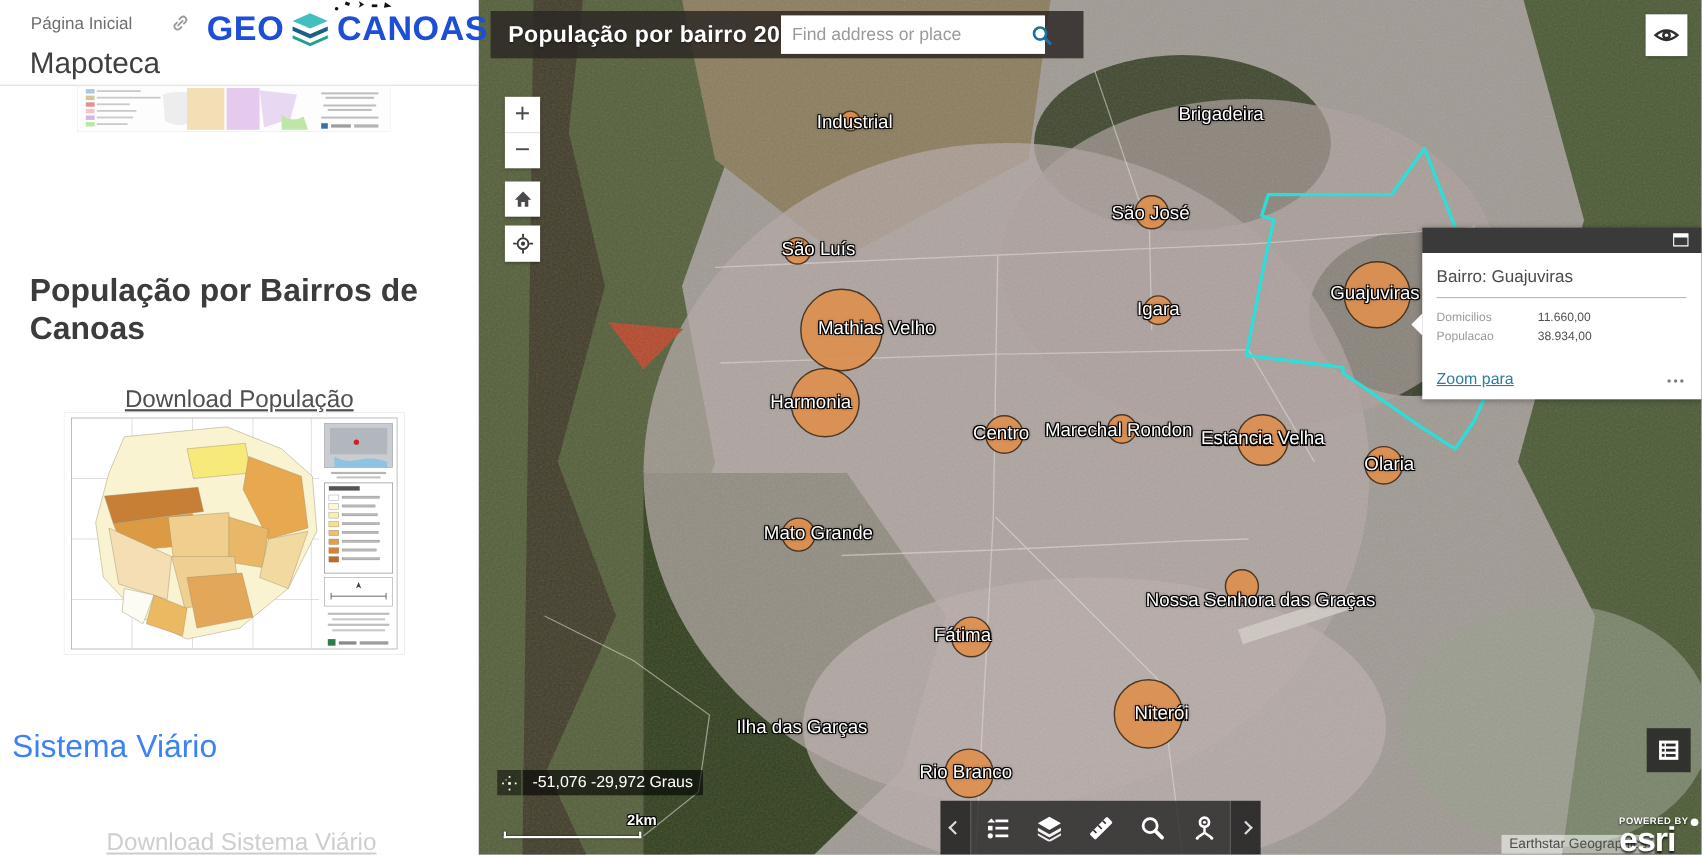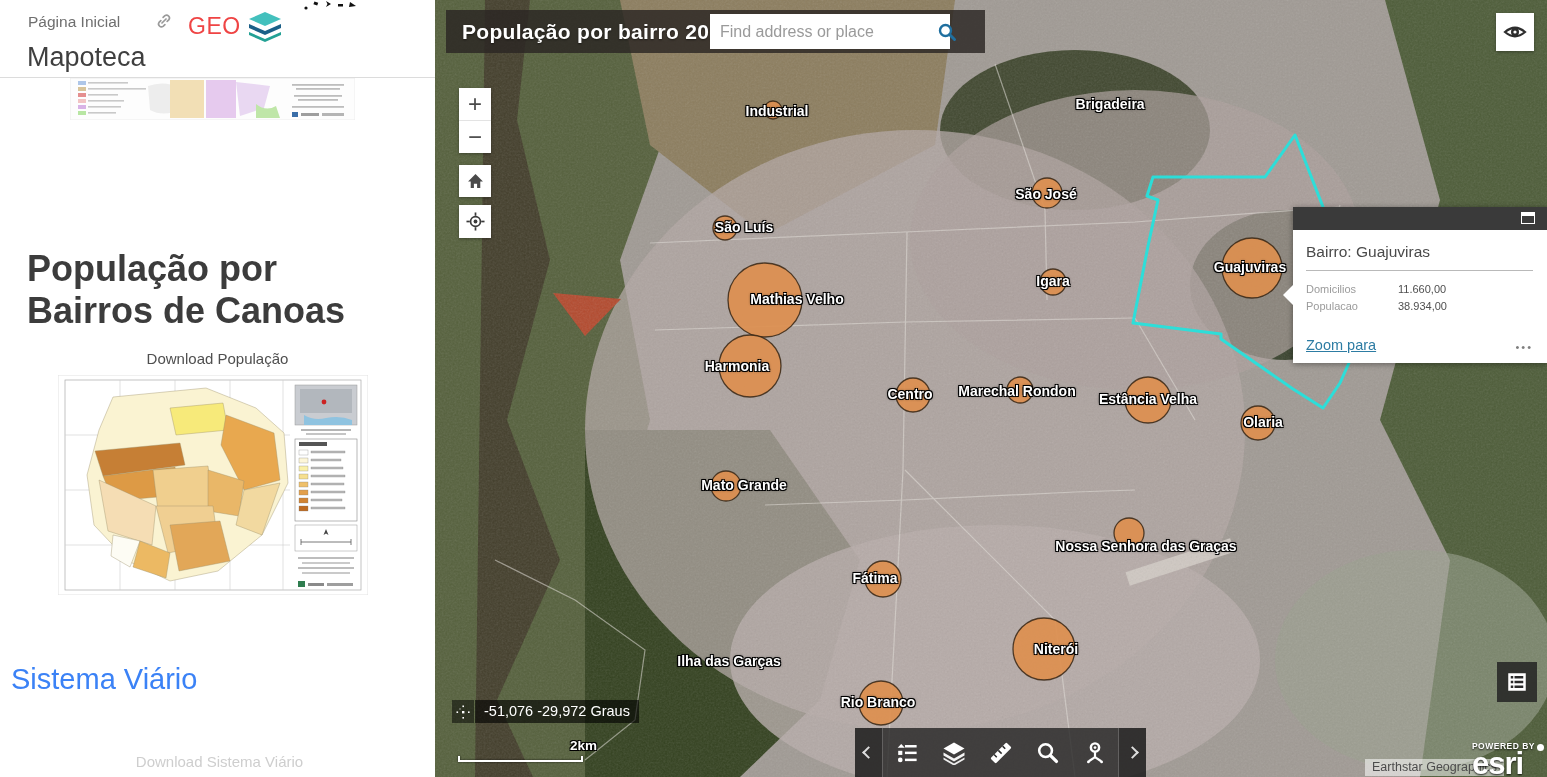--- a/index.html
+++ b/index.html
@@ -5,38 +5,38 @@
   * { margin:0; padding:0; box-sizing:border-box; }
   html,body { width:1547px; height:777px; overflow:hidden; background:#fff;
               font-family:"Liberation Sans", sans-serif; }
   .app { position:relative; width:1547px; height:777px; overflow:hidden; }
 
   
   .sidebar { position:absolute; left:0; top:0; width:435px; height:777px; background:#fff; z-index:20; }
   .sb-breadcrumb { position:absolute; left:28px; top:13px; font-size:15.5px; color:#6f6f6f; cursor:pointer; }
   .sb-linkicon { position:absolute; left:155px; top:12px; width:18px; height:18px; }
   .sb-logo { position:absolute; left:188px; top:0px; height:52px; display:flex; align-items:center; gap:4px; cursor:pointer; }
-  .sb-logo .word { font-size:23px; font-weight:normal; color:#ef4444; letter-spacing:.5px; }
+  .sb-logo .word { font-size:31px; font-weight:bold; color:#1d4ed8; letter-spacing:.5px; }
   .logo-deco { position:absolute; left:112px; top:-1px; width:60px; height:14px; }
   .sb-title { position:absolute; left:27px; top:42px; font-size:27px; color:#3f3f3f; font-weight:400;text-align:right; }
   .sb-divider { position:absolute; left:0; top:77px; width:435px; height:1px; background:#dcdcdc; }
   .thumb1 { position:absolute; left:70px; top:78px; width:285px; height:42px; background:#fff; cursor:pointer; }
-  .sb-heading { position:absolute; left:27px; top:248px; width:370px; font-size:36px; line-height:1.18; color:#3c3c3c; font-weight:bold; }
+  .sb-heading { position:absolute; left:27px; top:248px; width:370px; font-size:29px; line-height:1.18; color:#3c3c3c; font-weight:bold; }
   .sb-dl1 { position:absolute; left:0; top:350px; width:435px; text-align:center; }
-  .sb-dl1 a, .sb-dl2 a { font-size:15px; color:#4f4f4f; cursor:pointer; }
+  .sb-dl1 a, .sb-dl2 a { font-size:22px; color:#4f4f4f; text-decoration:underline; cursor:pointer; }
   .thumb2 { position:absolute; left:58px; top:375px; width:310px; height:220px; cursor:pointer; }
   .sb-heading2 { position:absolute; left:11px; top:663px; font-size:29px; color:#3b82f6; font-weight:400; }
   .sb-dl2 { position:absolute; left:0; top:753px; width:439px; text-align:center; }
   .sb-dl2 a { color:#cecece; }
 
   
   .map { position:absolute; left:435px; top:0; width:1112px; height:777px; overflow:hidden; background:#8d9183; }
   .map svg.layer { position:absolute; left:0; top:0; }
   .labels-layer { position:absolute; left:0; top:0; width:1112px; height:777px; z-index:4; pointer-events:none; }
-  .map-label { position:absolute; transform:translate(-50%,-50%); color:#fff; font-weight:bold; font-size:14px; white-space:nowrap;
+  .map-label { position:absolute; transform:translate(-50%,-50%); color:#fff; font-weight:normal; font-size:17px; white-space:nowrap;
       text-shadow:-1px -1px 0 #000,1px -1px 0 #000,-1px 1px 0 #000,1px 1px 0 #000,0 0 3px #000; }
 
   
   .maptitlebar { position:absolute; left:11px; top:10px; width:539px; height:43px; background:rgba(43,38,35,.82);
       z-index:6; display:flex; align-items:center; }
   .maptitle { color:#fff; font-weight:bold; font-size:21px; padding-left:16px; letter-spacing:.3px; text-shadow:0 1px 2px rgba(0,0,0,.5); }
   .searchbox { position:absolute; left:264px; top:4px; width:240px; height:35px; background:#fff; display:flex; align-items:center; }
   .searchbox input { flex:1; border:none; outline:none; font-size:16px; color:#444; padding:0 10px;
       font-family:"Liberation Sans",sans-serif; }
   .searchbox input::placeholder { color:#9a9a9a; }
@@ -116,20 +116,21 @@
         <path d="M7.2 4.8 L8.8 3.2 a2.6 2.6 0 0 1 3.6 3.6 L10.8 8.4"></path>
       </g>
     </svg>
     <div class="sb-logo">
       <span class="word">GEO</span>
       <svg width="40" height="36" viewBox="0 0 40 36">
         <path d="M20 4 L36 11 L20 18 L4 11 Z" fill="#43c0bd"></path>
         <path d="M4 16 L20 23 L36 16 L36 20 L20 27 L4 20 Z" fill="#1b6088"></path>
         <path d="M4 24 L20 31 L36 24 L36 27 L20 34 L4 27 Z" fill="#23a195"></path>
       </svg>
+      <span class="word">CANOAS</span>
       <svg class="logo-deco" viewBox="0 0 60 14">
         <circle cx="6" cy="9" r="1.6" fill="#111"></circle>
         <rect x="14" y="3" width="4" height="3" fill="#111" transform="rotate(20 16 4)"></rect>
         <path d="M26 2 l5 3 -5 3 1.5-3 Z" fill="#111"></path>
         <rect x="38" y="5" width="5" height="2.5" fill="#111"></rect>
         <path d="M50 3 l6 4 -7 1 Z" fill="#111"></path>
       </svg>
     </div>
     <div class="sb-title">Mapoteca</div>
     <div class="sb-divider"></div>

